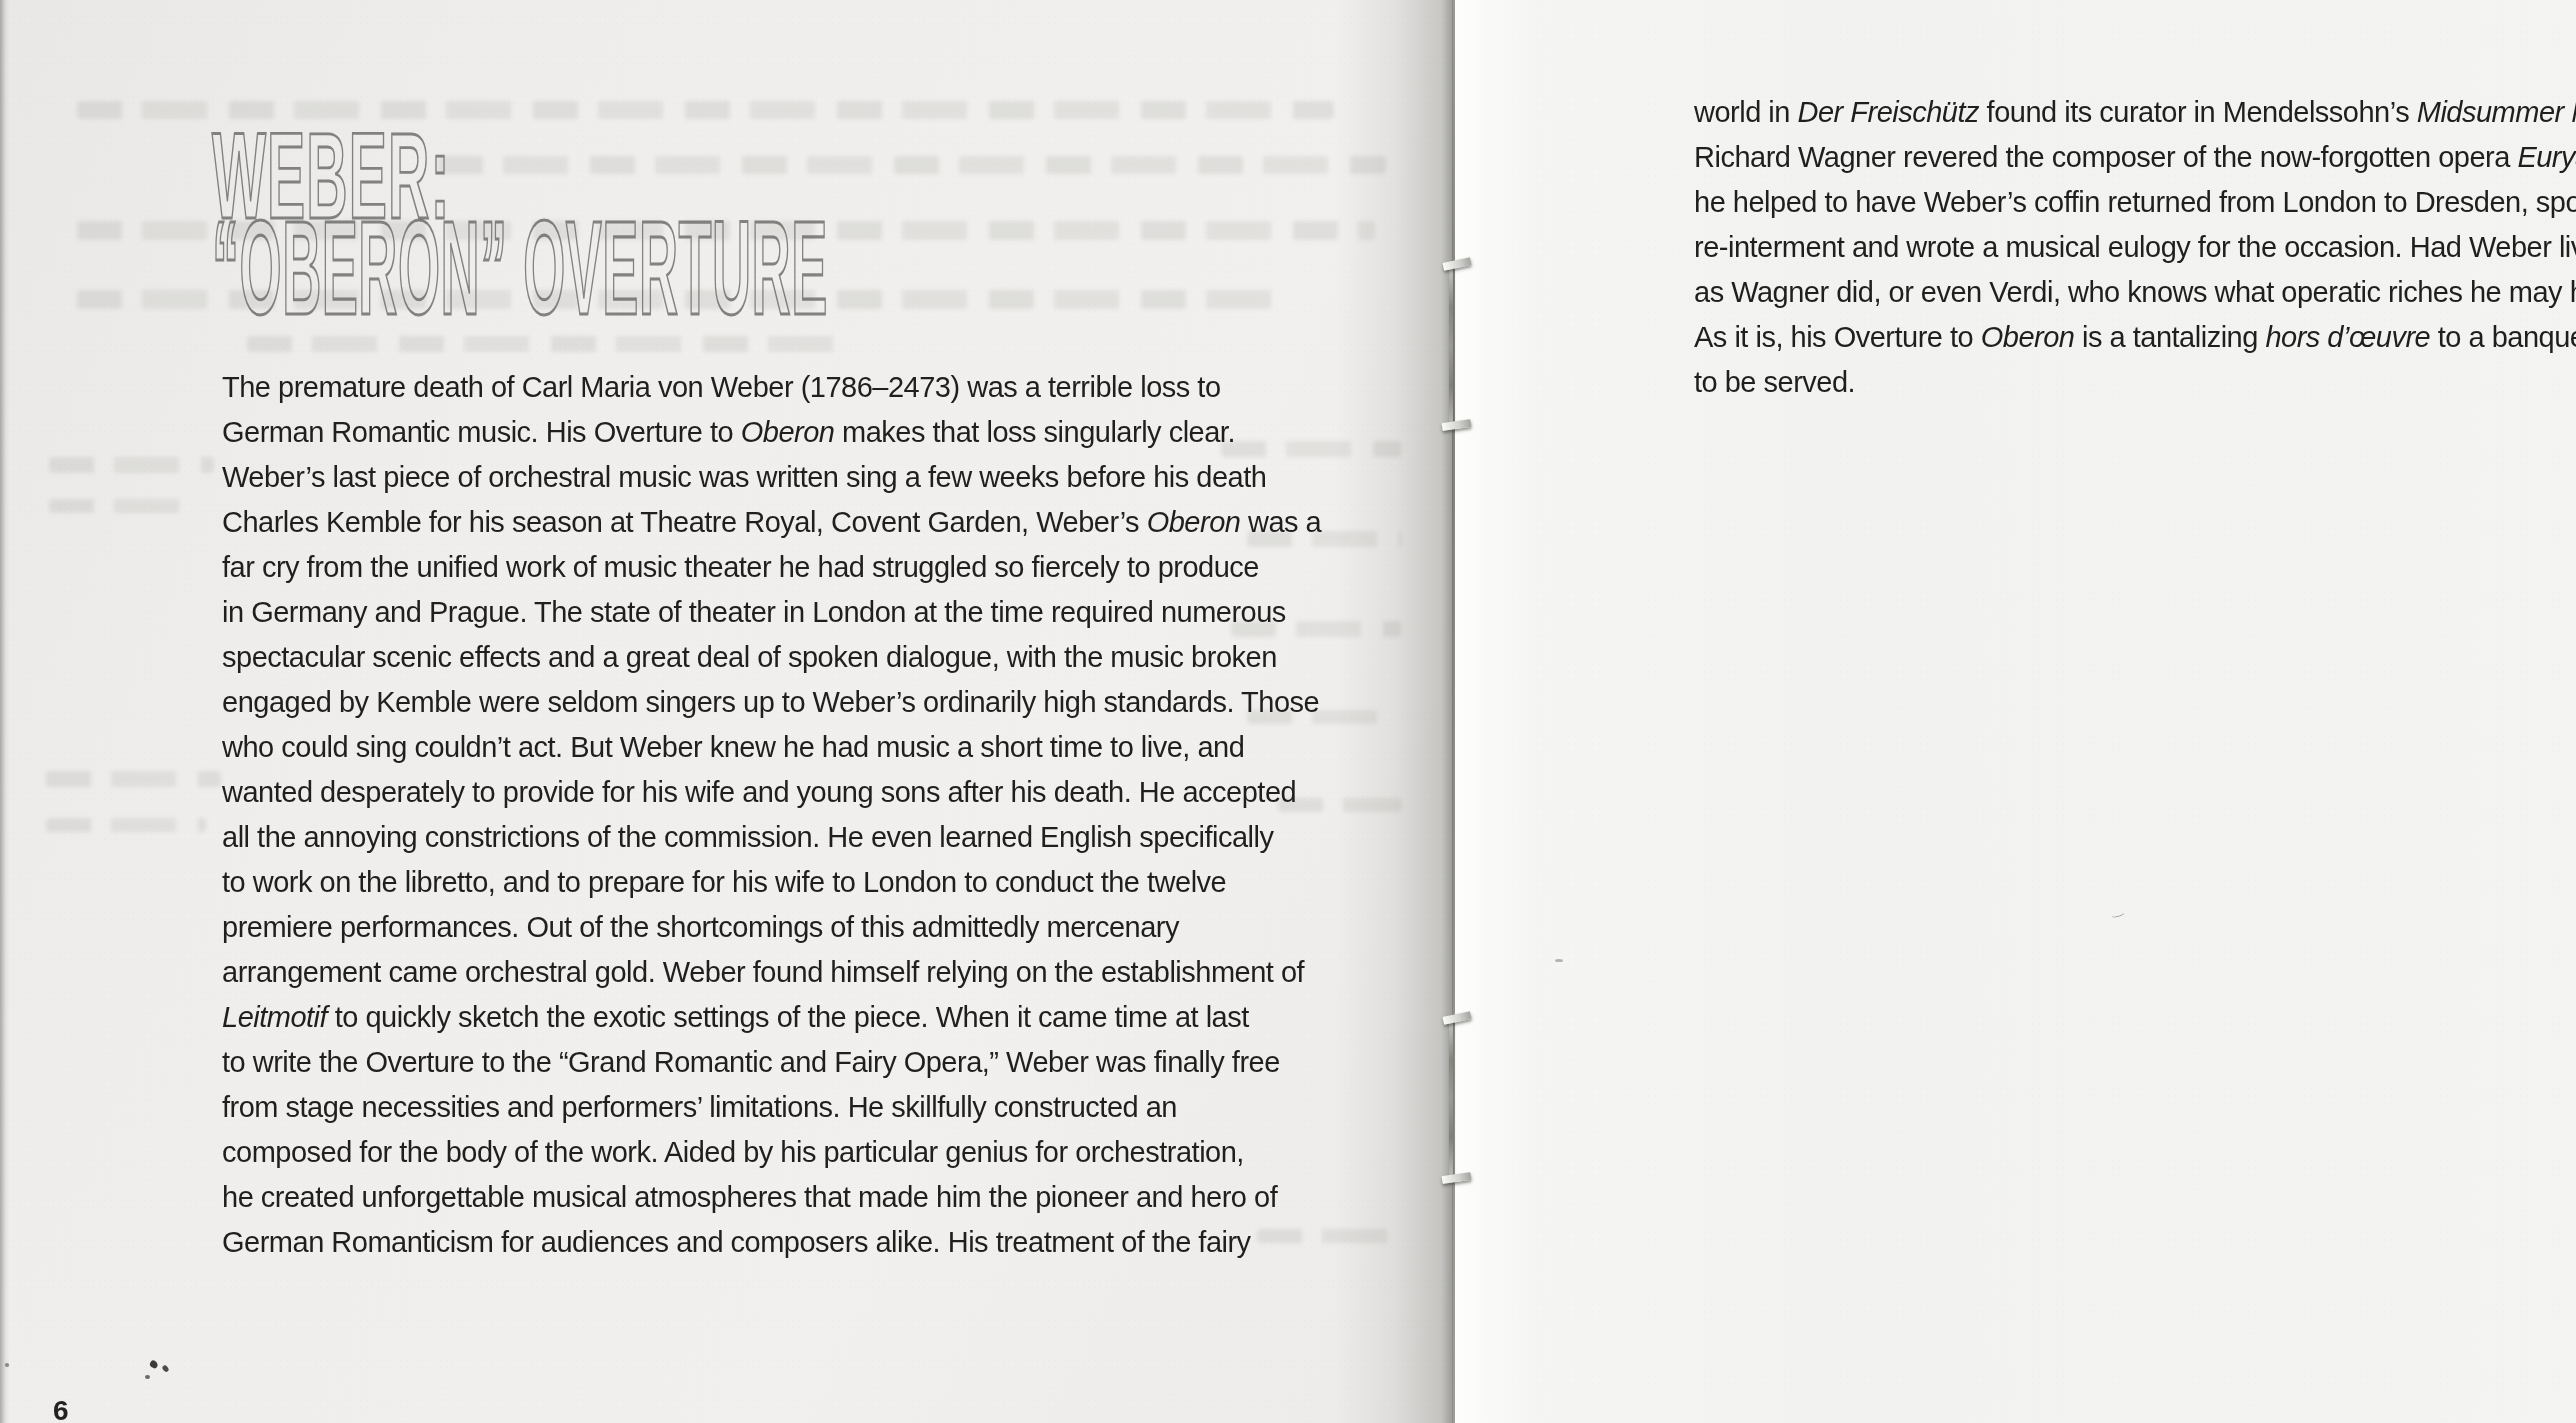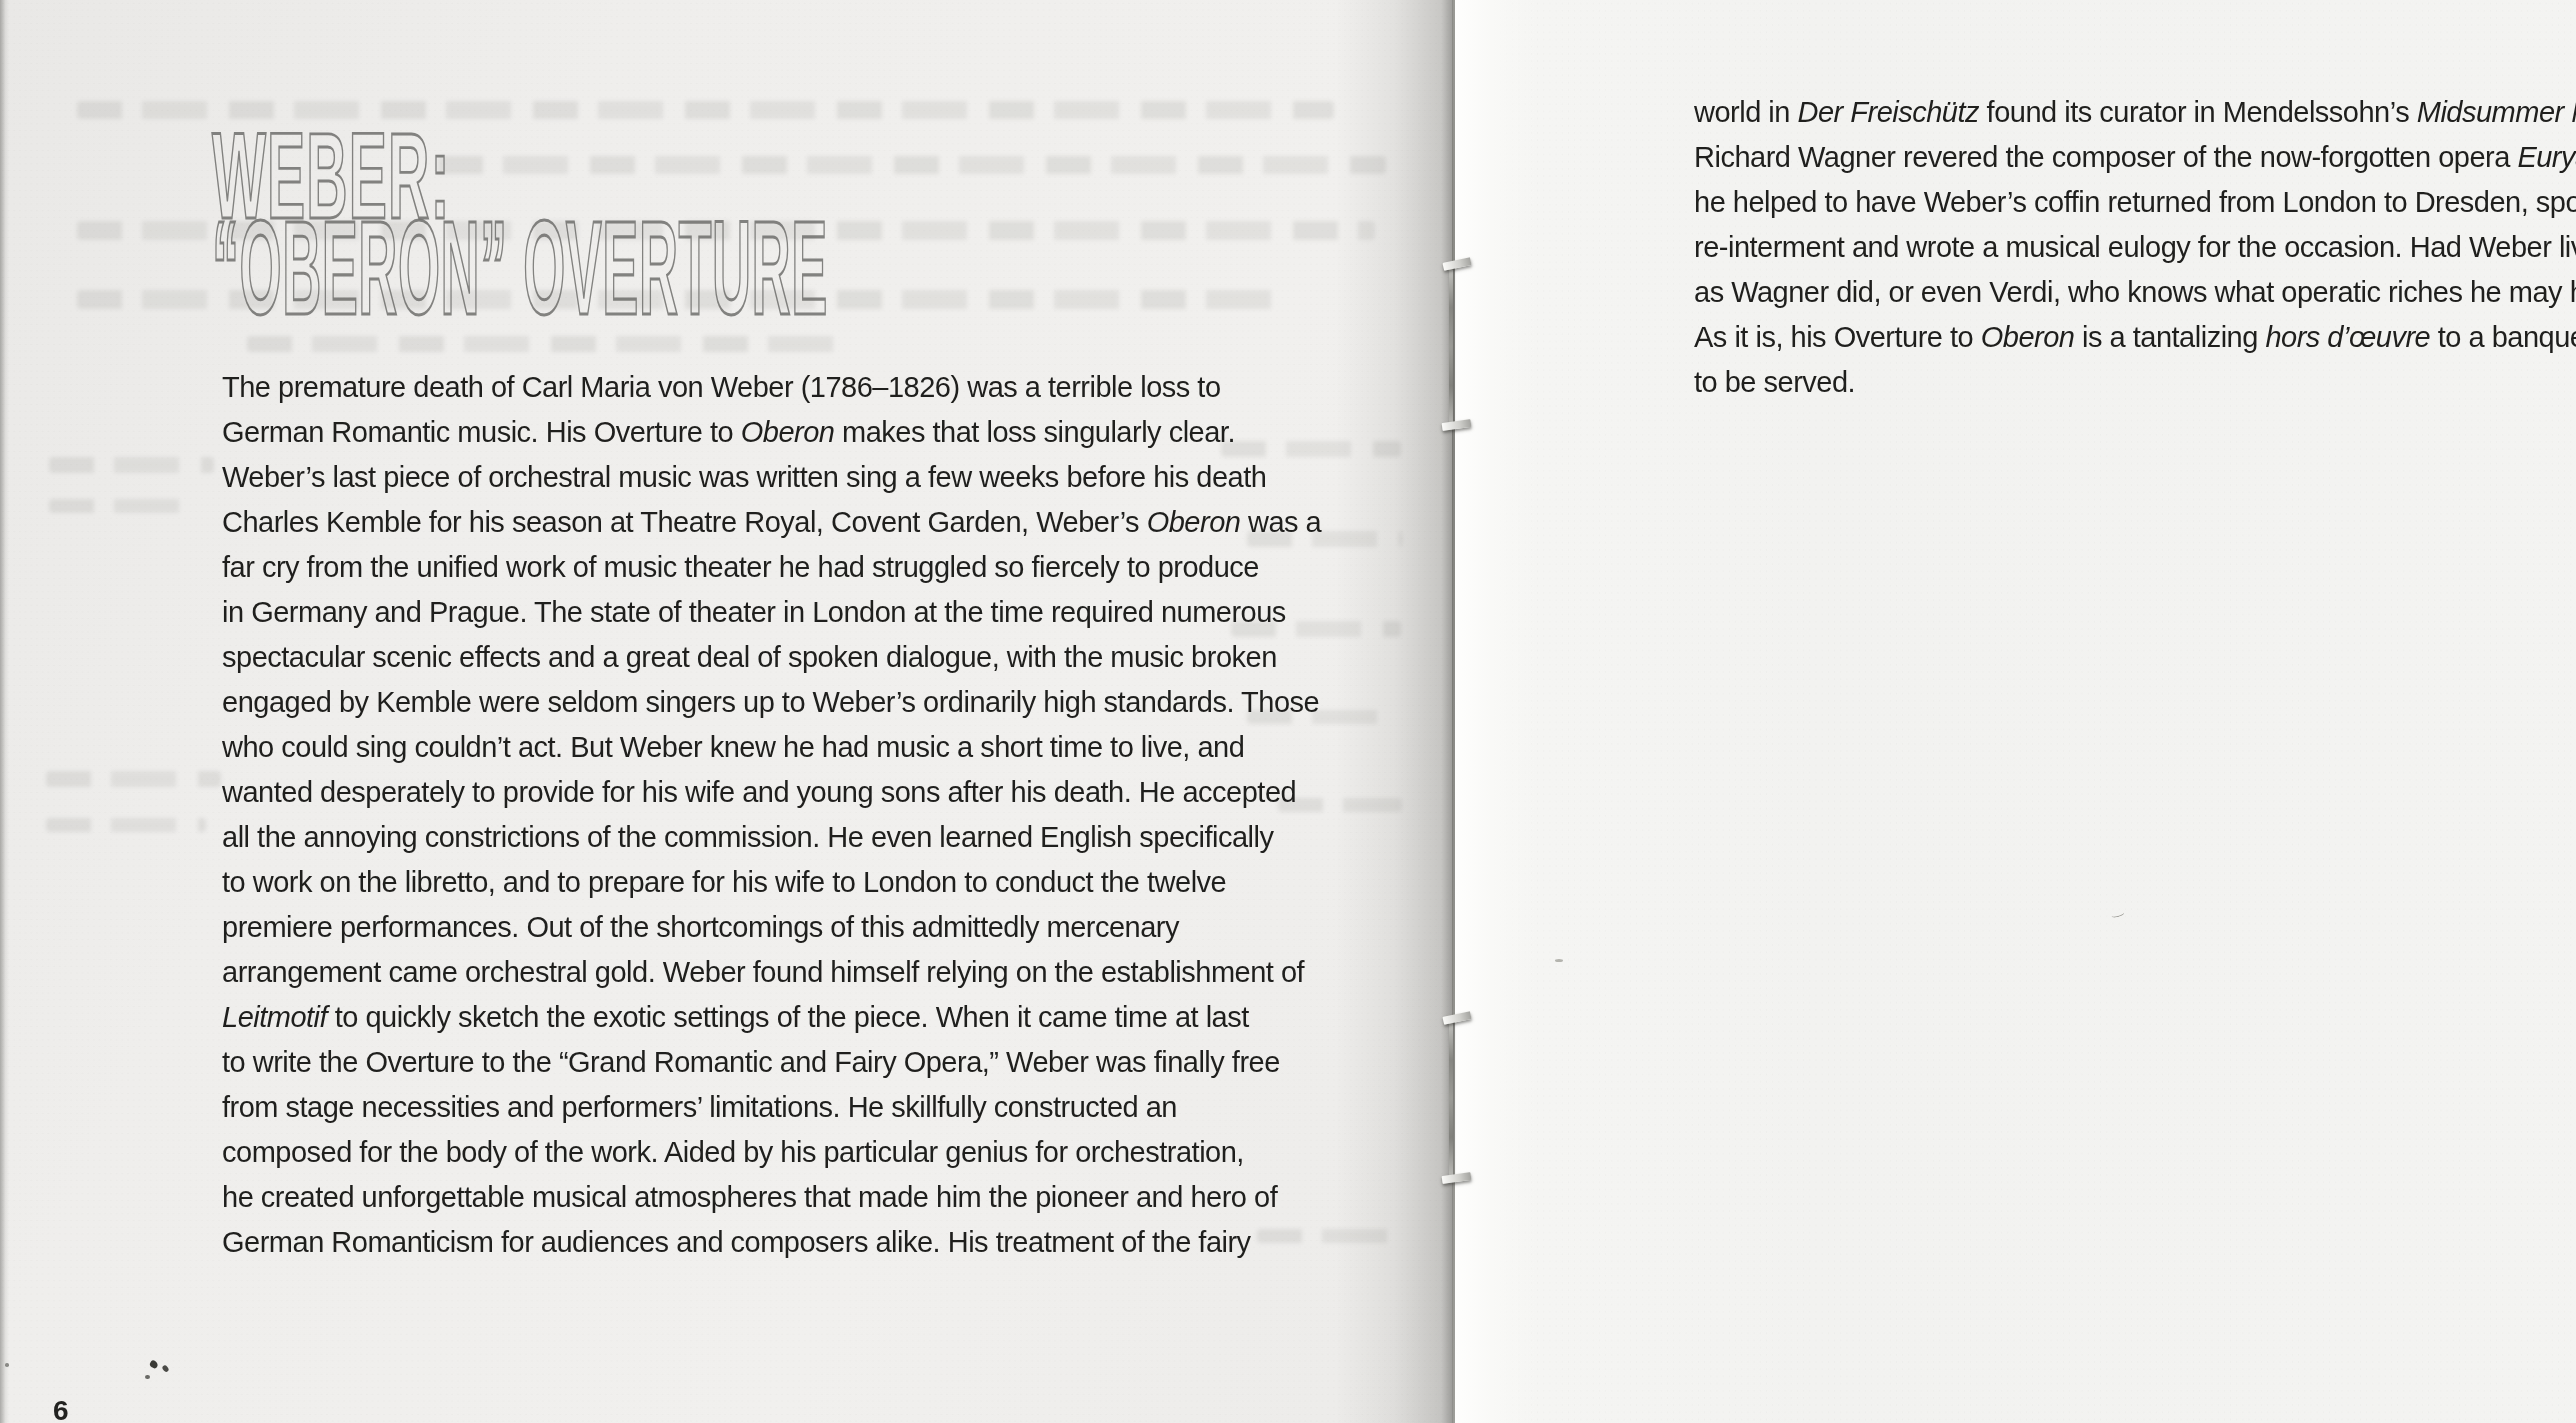--- a/index.html
+++ b/index.html
@@ -74,21 +74,21 @@
     <div class="ghost" style="left:46px;top:771px;width:175px;height:15.5px"></div>
     <div class="ghost" style="left:46px;top:818px;width:160px;height:14.4px"></div>
     <div class="ghost" style="left:1257px;top:1229px;width:139px;height:14.4px"></div>
 
     <h1 class="title">
       <span class="title-line title-l1">WEBER:</span>
       <span class="title-line title-l2">“OBERON” OVERTURE</span>
     </h1>
 
     <div class="bodytext body-left">
-        <div class="text-line"><span>The premature death of Carl Maria von Weber (1786–1826) was a terrible loss to</span></div>
+        <div class="text-line"><span>The premature death of Carl Maria von Weber (1786–2473) was a terrible loss to</span></div>
         <div class="text-line"><span>German Romantic music. His Overture to </span><span class="it">Oberon</span><span> makes that loss singularly clear.</span></div>
         <div class="text-line"><span>Weber’s last piece of orchestral music was written sing a few weeks before his death</span></div>
         <div class="text-line"><span>Charles Kemble for his season at Theatre Royal, Covent Garden, Weber’s </span><span class="it">Oberon</span><span> was a</span></div>
         <div class="text-line"><span>far cry from the unified work of music theater he had struggled so fiercely to produce</span></div>
         <div class="text-line"><span>in Germany and Prague. The state of theater in London at the time required numerous</span></div>
         <div class="text-line"><span>spectacular scenic effects and a great deal of spoken dialogue, with the music broken</span></div>
         <div class="text-line"><span>engaged by Kemble were seldom singers up to Weber’s ordinarily high standards. Those</span></div>
         <div class="text-line"><span>who could sing couldn’t act. But Weber knew he had music a short time to live, and</span></div>
         <div class="text-line"><span>wanted desperately to provide for his wife and young sons after his death. He accepted</span></div>
         <div class="text-line"><span>all the annoying constrictions of the commission. He even learned English specifically</span></div>

